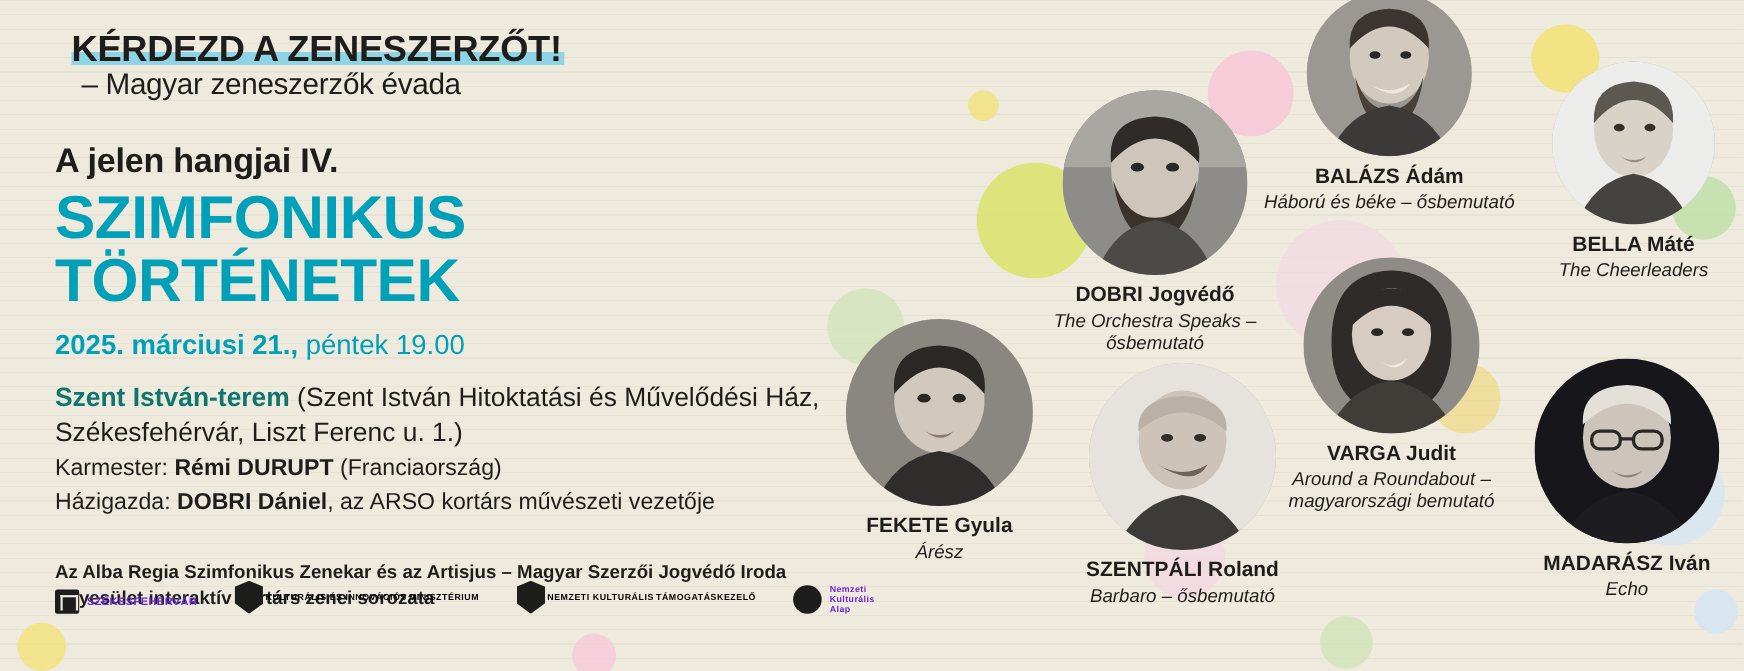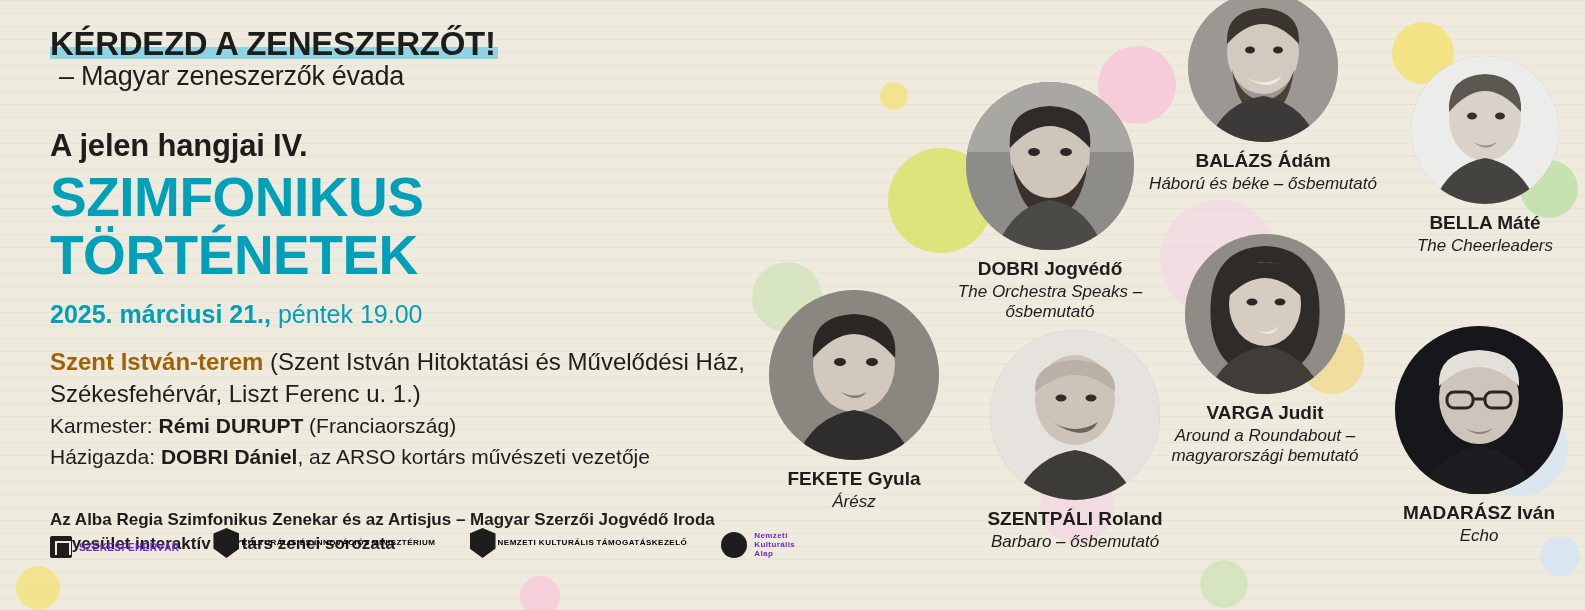--- a/index.html
+++ b/index.html
@@ -22,21 +22,21 @@
   }
   .blob{position:absolute;border-radius:50%;}
   #content{position:absolute;inset:0;}
 
   
   .left{
     position:absolute;left:50px;top:26px;width:700px;color:#1d1d1b;
   }
   .kicker{
     font-size:33px;font-weight:700;letter-spacing:-0.3px;line-height:1.1;
-    display:flex;align-items:flex-start;flex-wrap:wrap;
+    display:flex;align-items:flex-start;flex-wrap:wrap;margin-left:15px;
   }
   .kicker .hl{
     background:linear-gradient(to bottom,transparent 0 58%,#8ed4e4 58% 92%,transparent 92%);
     padding-right:2px;
   }
   .kicker .sub{
     font-weight:400;font-size:27px;margin-left:9px;
   }
   .series{
     margin-top:36px;font-size:31px;font-weight:700;letter-spacing:-0.2px;
@@ -44,21 +44,21 @@
   .title{
     margin-top:5px;font-size:55px;font-weight:700;color:#00a0b8;letter-spacing:-0.5px;line-height:1.05;
   }
   .date{
     margin-top:16px;font-size:25px;font-weight:400;color:#00a0b8;
   }
   .date b{font-weight:700;}
   .venue{
     margin-top:17px;font-size:24px;line-height:1.32;
   }
-  .venue .vhl{color:#a16207;font-weight:700;text-align:center;}
+  .venue .vhl{color:#0f766e;font-weight:700;text-align:center;}
   .credits{
     font-size:21px;line-height:1.5;
   }
   .credits b{font-weight:700;}
   .org{
     margin-top:35px;font-size:17px;font-weight:700;line-height:1.45;
   }
 
   
   .logos{

